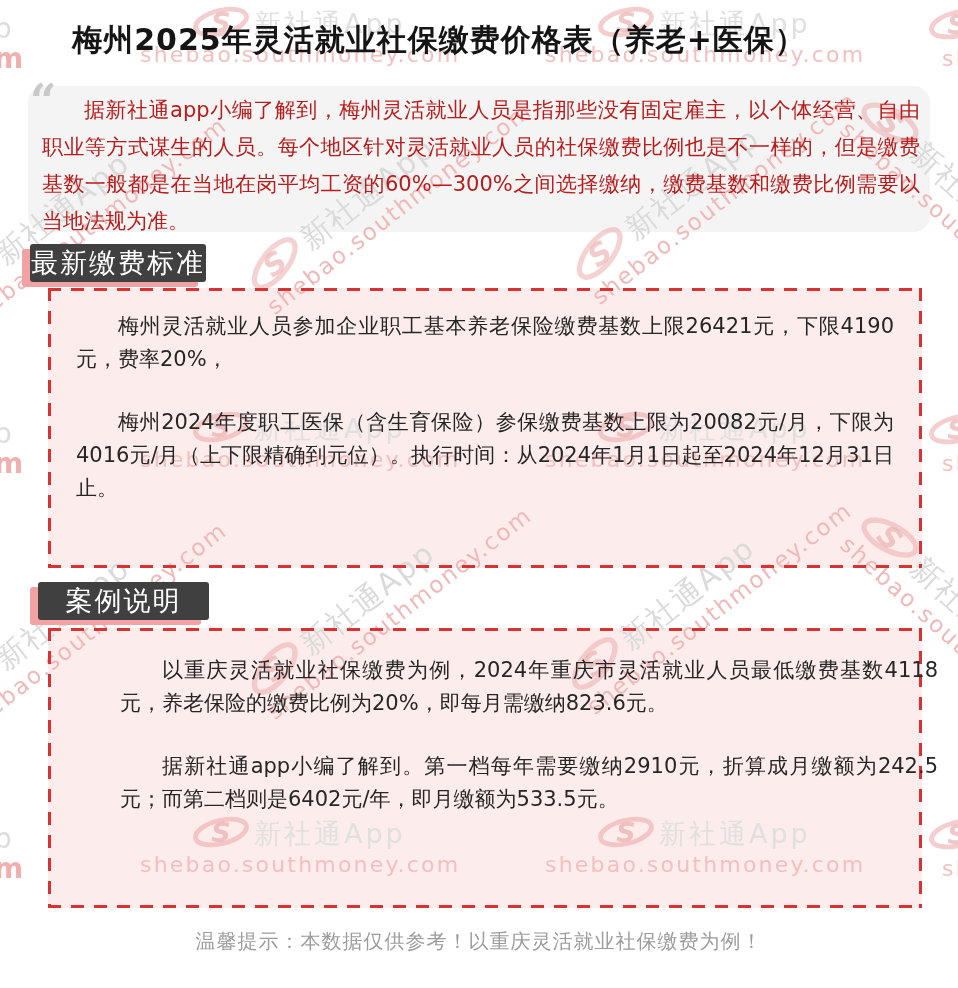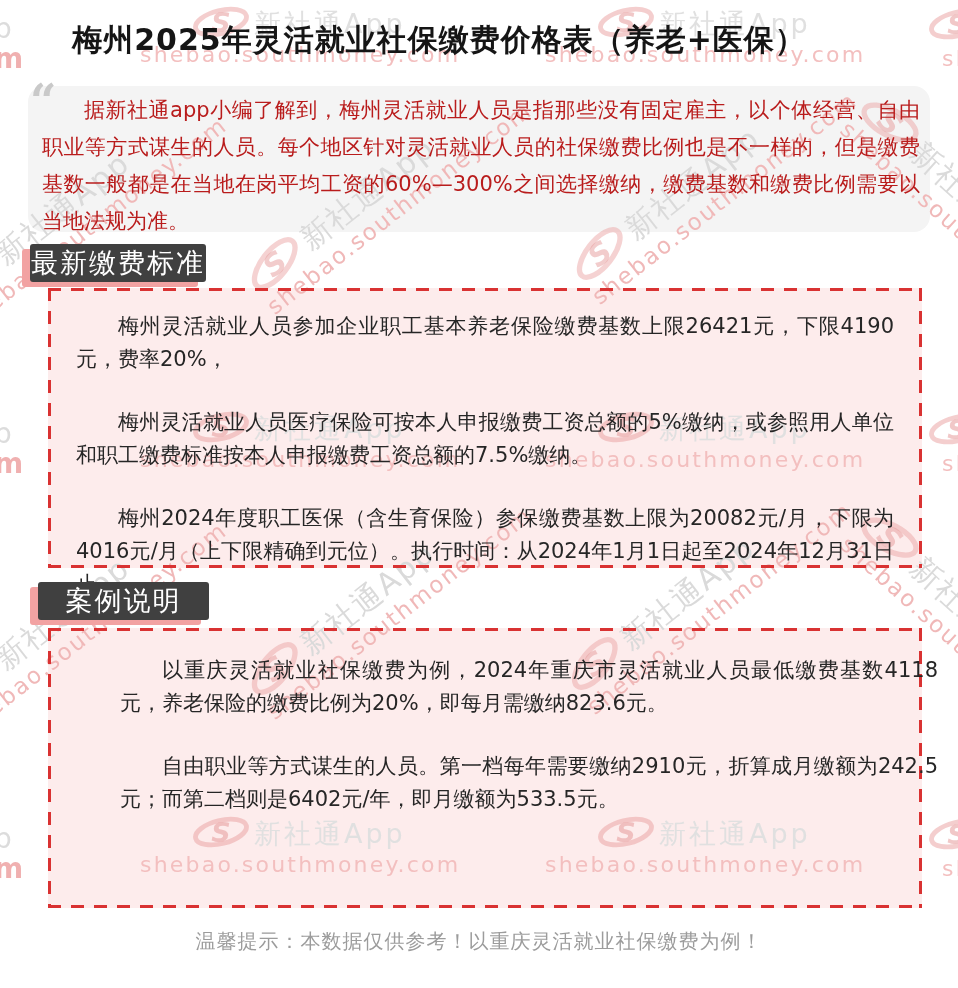--- a/index.html
+++ b/index.html
@@ -272,27 +272,26 @@
 
   <div class="z-fg quote-mark">“</div>
   <div class="z-fg intro-text">据新社通app小编了解到，梅州灵活就业人员是指那些没有固定雇主，以个体经营、自由职业等方式谋生的人员。每个地区针对灵活就业人员的社保缴费比例也是不一样的，但是缴费基数一般都是在当地在岗平均工资的60%—300%之间选择缴纳，缴费基数和缴费比例需要以当地法规为准。</div>
 
   <div class="z-fg banner banner-1">
     <span>最新缴费标准</span>
   </div>
   <div class="z-fg box-border box1"></div>
   <div class="z-fg box-text box-text-1">
     <p>梅州灵活就业人员参加企业职工基本养老保险缴费基数上限26421元，下限4190元，费率20%，</p>
-    <p>梅州灵活就业人员医疗保险可按本人申报缴费工资总额的5%缴纳，或参照用人单位和职工缴费标准按本人申报缴费工资总额的7.5%缴纳。</p>
     <p>梅州2024年度职工医保（含生育保险）参保缴费基数上限为20082元/月，下限为4016元/月（上下限精确到元位）。执行时间：从2024年1月1日起至2024年12月31日止。</p>
   </div>
 
   <div class="z-fg banner banner-2">
     <span>案例说明</span>
   </div>
   <div class="z-fg box-border box2"></div>
   <div class="z-fg box-text box-text-2">
     <p>以重庆灵活就业社保缴费为例，2024年重庆市灵活就业人员最低缴费基数4118元，养老保险的缴费比例为20%，即每月需缴纳823.6元。</p>
-    <p>自由职业等方式谋生的人员。第一档每年需要缴纳2910元，折算成月缴额为242.5元；而第二档则是6402元/年，即月缴额为533.5元。</p>
+    <p>据新社通app小编了解到。第一档每年需要缴纳2910元，折算成月缴额为242.5元；而第二档则是6402元/年，即月缴额为533.5元。</p>
   </div>
 
   <div class="z-fg footer-tip">温馨提示：本数据仅供参考！以重庆灵活就业社保缴费为例！</div>
 </div>
 
 </body></html>

